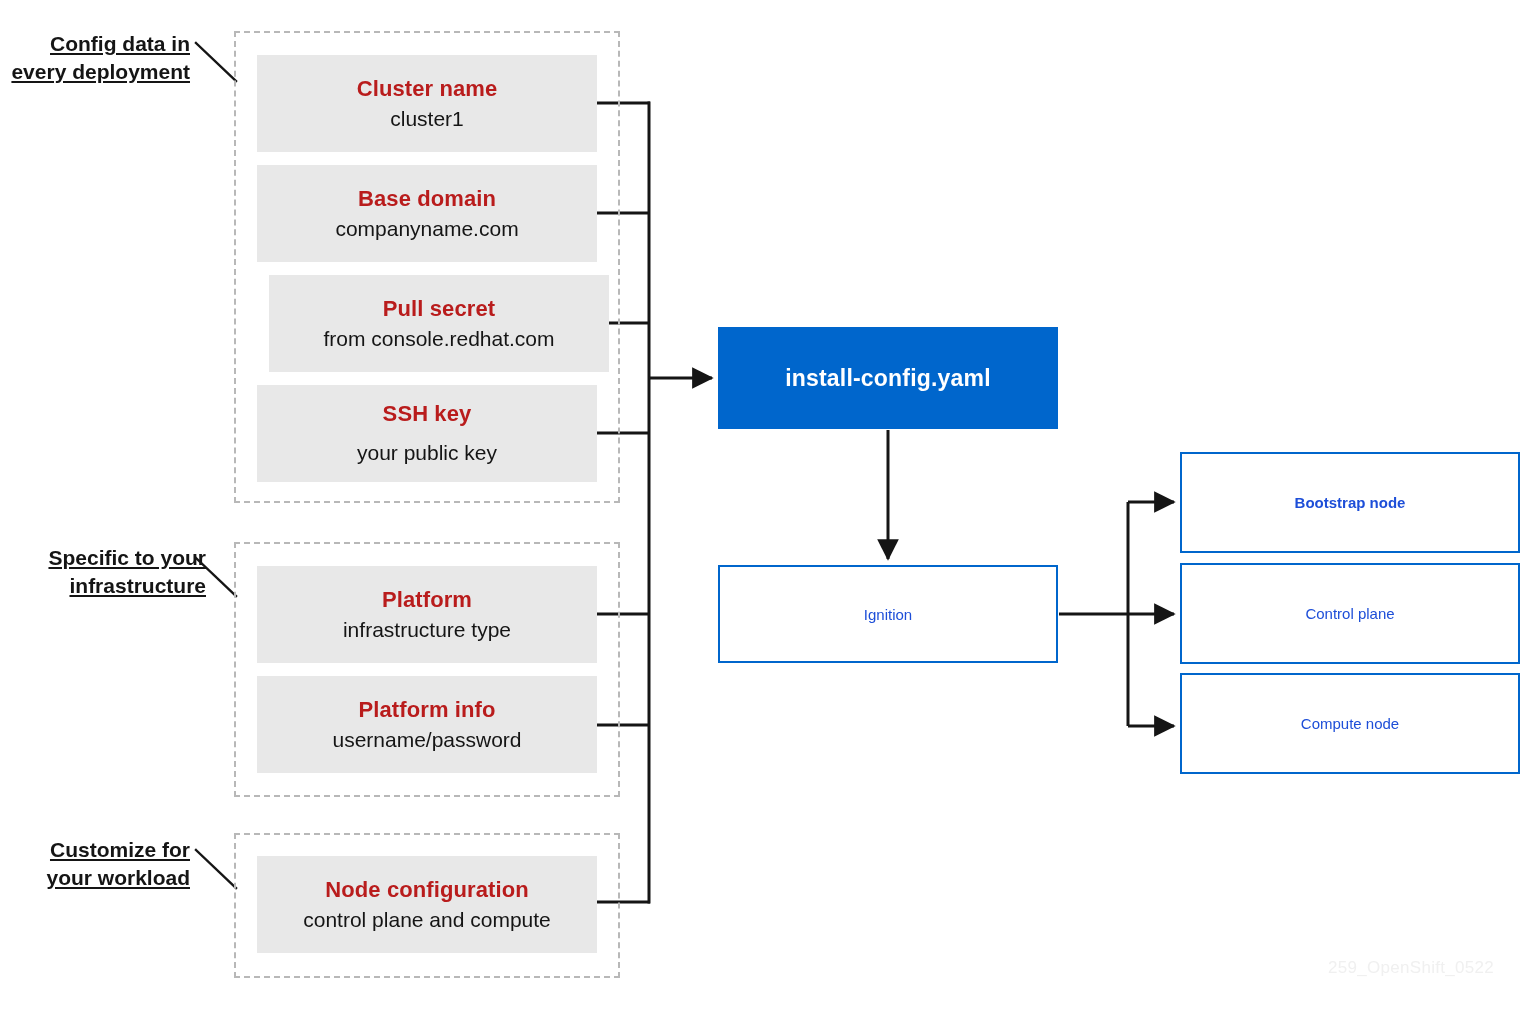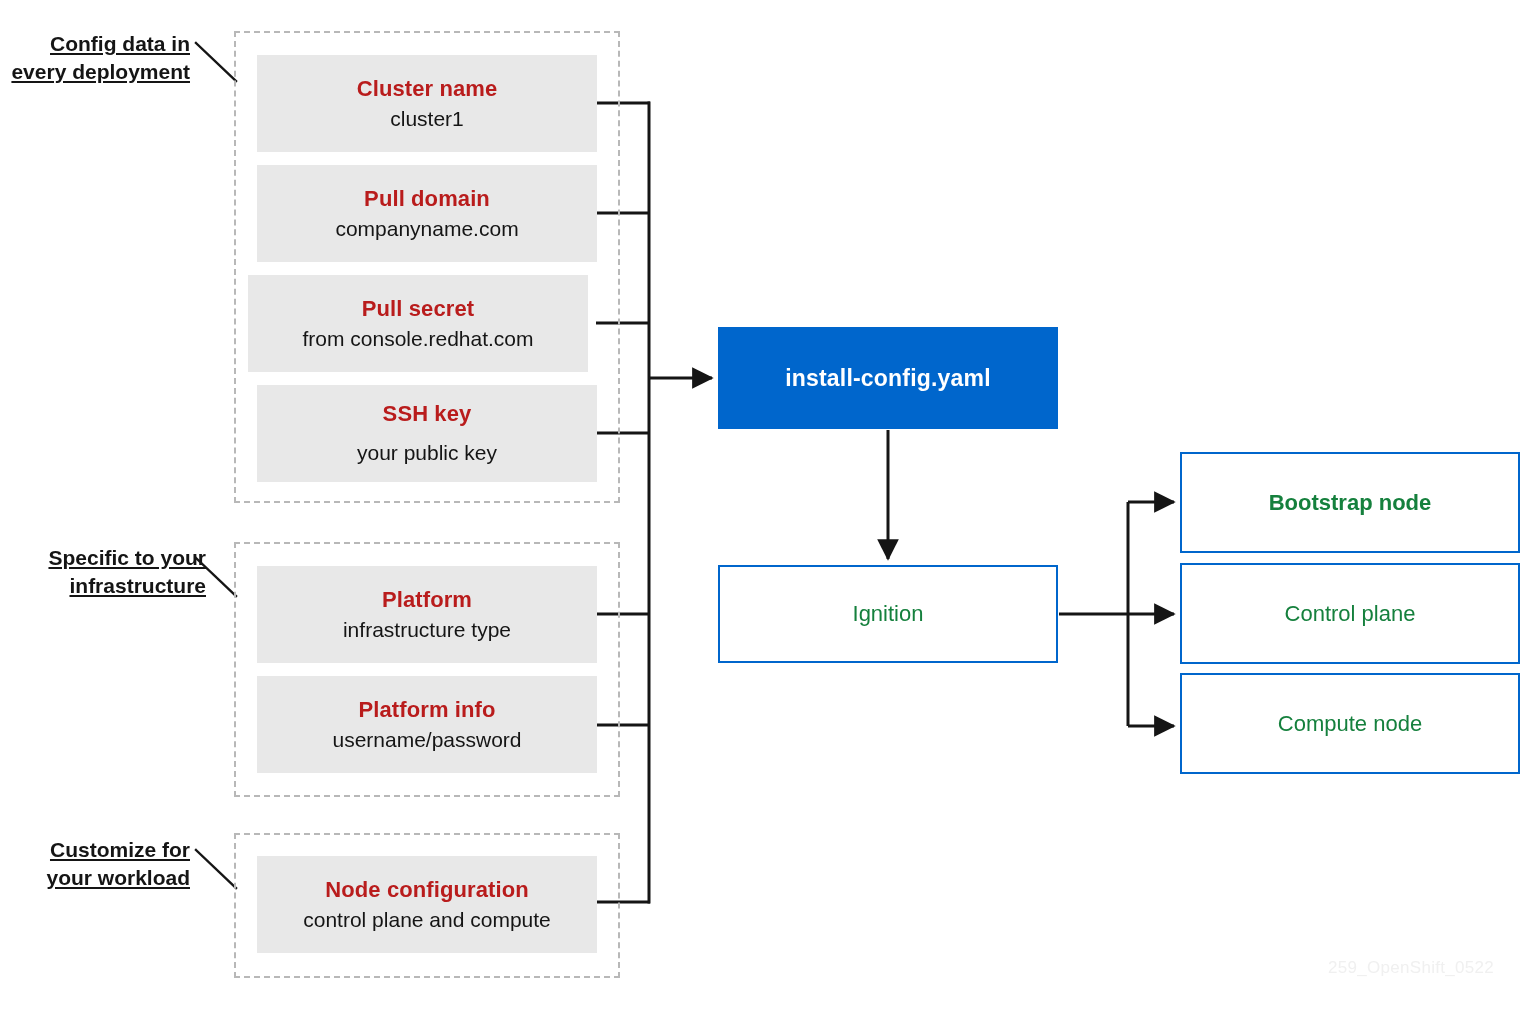--- a/index.html
+++ b/index.html
@@ -64,23 +64,23 @@
     display:flex;align-items:center;justify-content:center;
     font-weight:700;font-size:23px;
     box-sizing:border-box;
     letter-spacing:.2px;
   }
   
   .box-outline{
     position:absolute;
     background:#ffffff;
     border:2px solid #0066cc;
-    color:#15803d;
+    color:#1d4ed8;
     display:flex;align-items:center;justify-content:center;
-    font-weight:400;font-size:22px;
+    font-weight:400;font-size:15px;
     box-sizing:border-box;
     text-align:right;
   }
   .box-outline.bold-label{font-weight:700;}
 
   
   .watermark{
     position:absolute;
     font-size:17px;
     color:#f0f0f0;
@@ -145,25 +145,25 @@
 your workload</div>
 
   <div class="group-box" style="left:234px;top:31px;width:386px;height:472px;"></div>
 
   <div class="card" style="left:257px;top:55px;width:340px;height:97px;">
     <div class="card-title">Cluster name</div>
     <div class="card-sub">cluster1</div>
   </div>
 
   <div class="card" style="left:257px;top:165px;width:340px;height:97px;">
-    <div class="card-title">Pull domain</div>
+    <div class="card-title">Base domain</div>
     <div class="card-sub">companyname.com</div>
   </div>
 
-  <div class="card" style="left:248px;top:275px;width:340px;height:97px;">
+  <div class="card" style="left:269px;top:275px;width:340px;height:97px;">
     <div class="card-title">Pull secret</div>
     <div class="card-sub">from console.redhat.com</div>
   </div>
 
   <div class="card" style="left:257px;top:385px;width:340px;height:97px;gap:9px;">
     <div class="card-title">SSH key</div>
     <div class="card-sub">your public key</div>
   </div>
 
   <div class="group-box" style="left:234px;top:542px;width:386px;height:255px;"></div>

